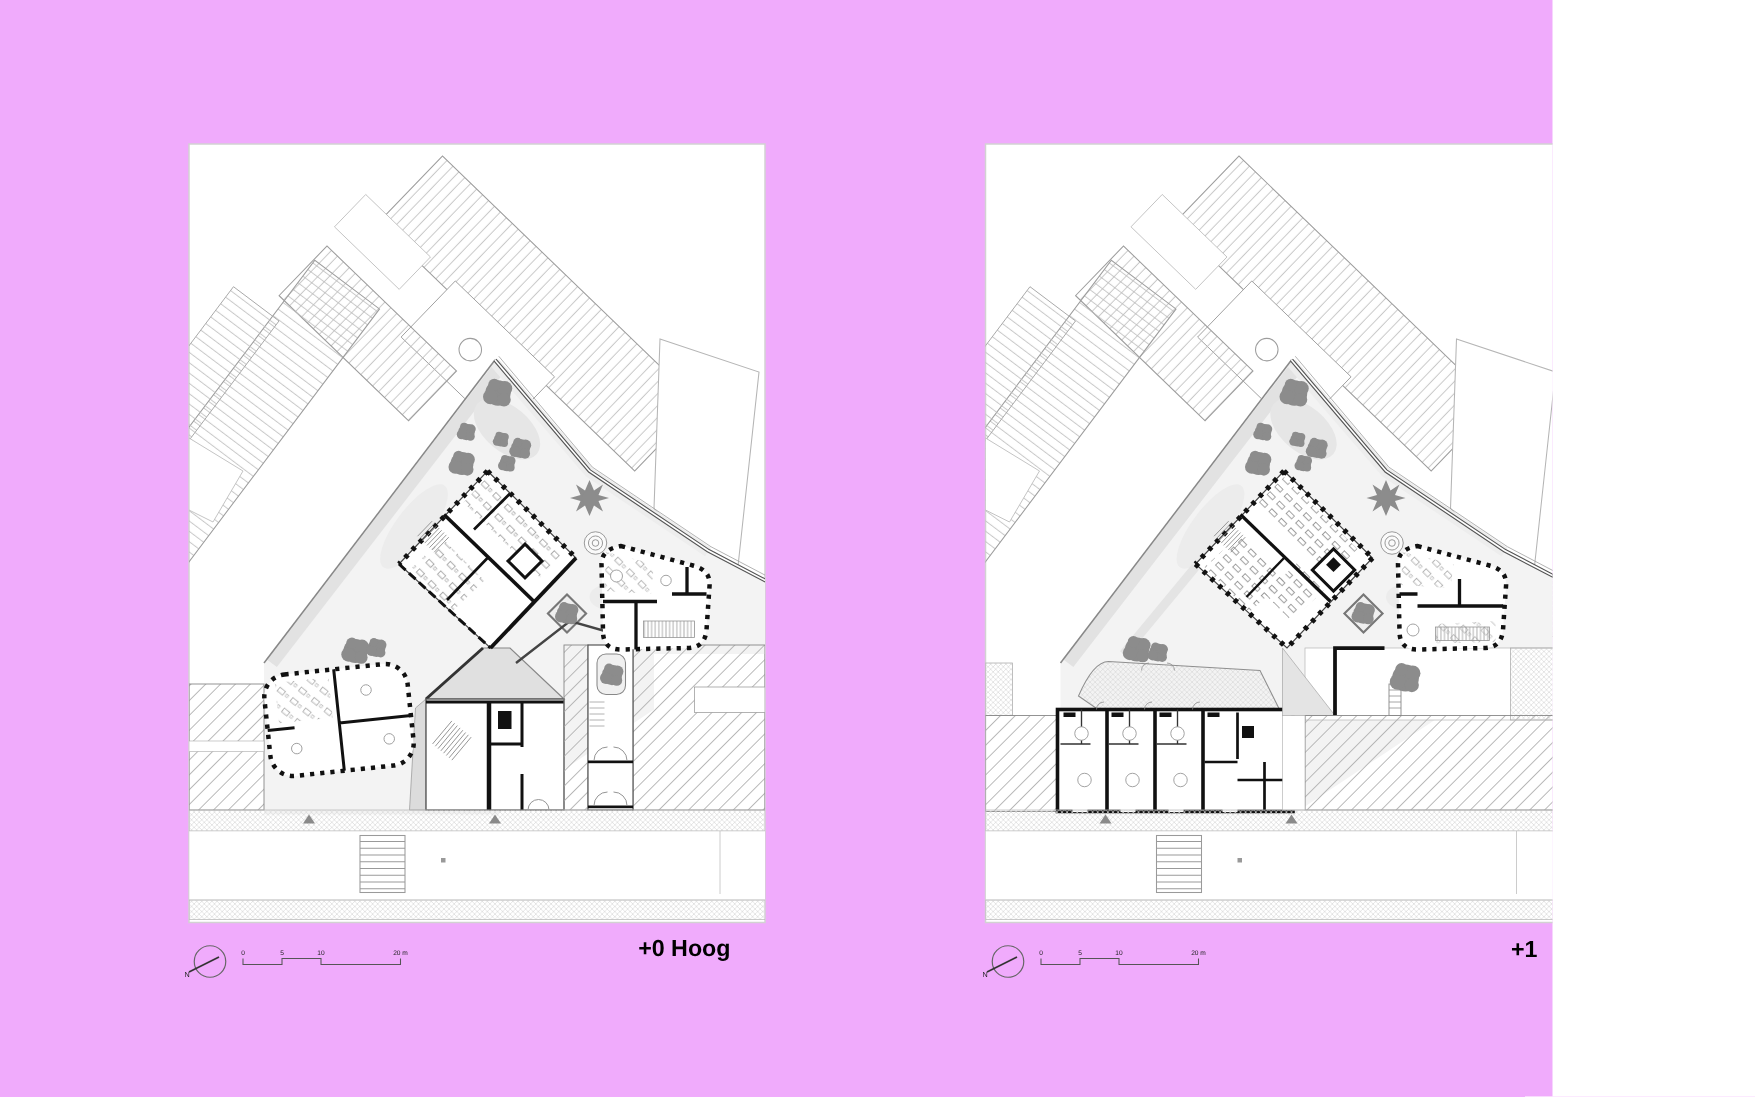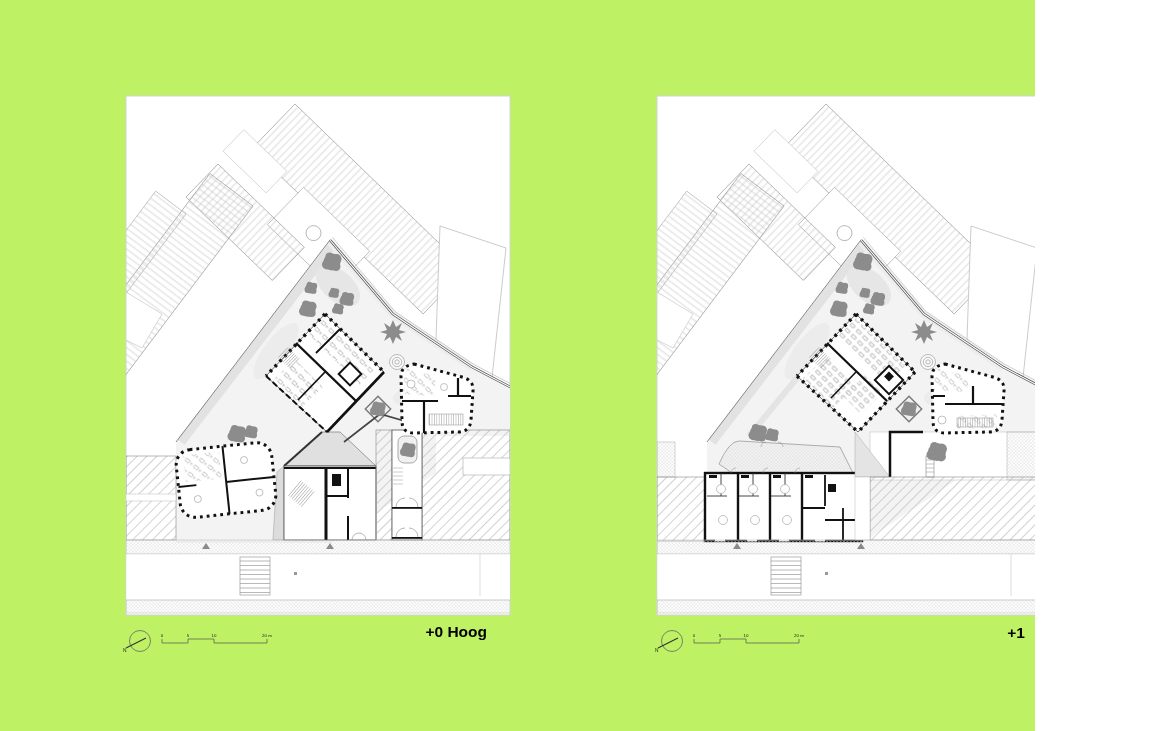--- a/index.html
+++ b/index.html
@@ -1,16 +1,16 @@
 <!DOCTYPE html>
 <html><head>
 <meta charset="utf-8">
 <style>
   html,body{margin:0;padding:0;background:#ffffff;}
-  .sheet{position:relative;width:1035px;height:731px;background:#bef264;overflow:hidden;
+  .sheet{position:relative;width:1035px;height:731px;background:#f0abfc;overflow:hidden;
          font-family:"Liberation Sans", sans-serif;}
   svg text{font-family:"Liberation Sans", sans-serif;}
   .plan-label{font-weight:bold;font-size:15.5px;fill:#000;}
   .tick{font-size:4.4px;fill:#222;}
   .nlab{font-size:4.8px;fill:#222;}
 </style>
 </head>
 <body>
 
 <div class="sheet">

